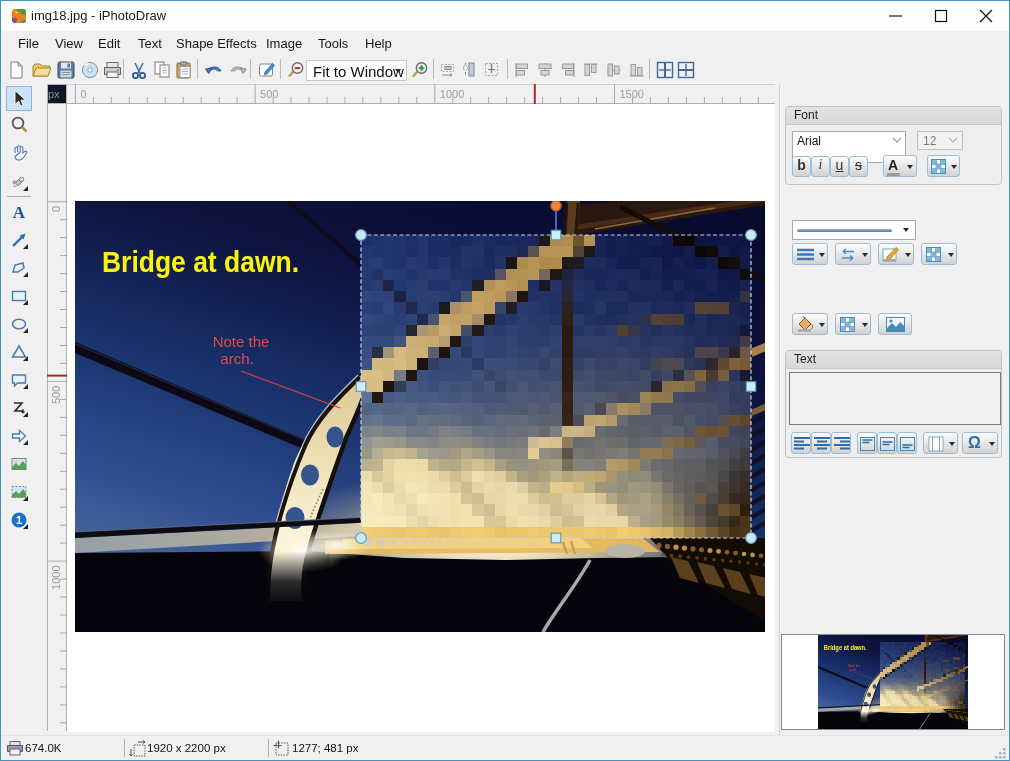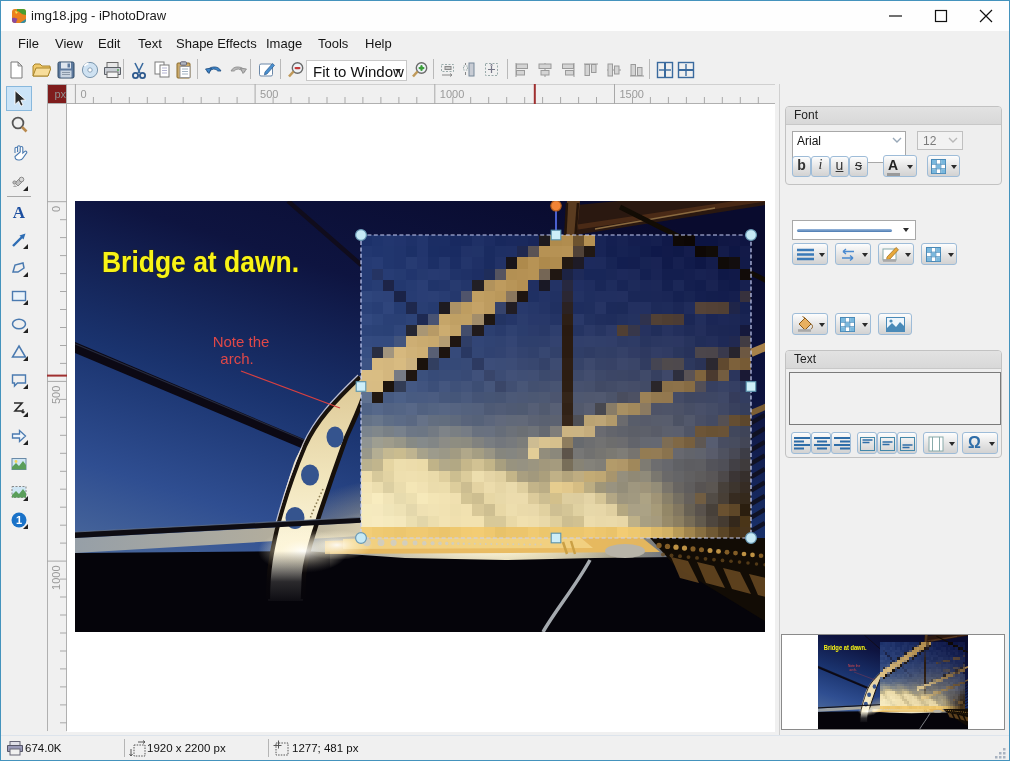--- a/index.html
+++ b/index.html
@@ -6,21 +6,21 @@
 .abs{position:absolute}
 #title{left:0;top:0;width:1008px;height:36px;background:#fefefe}
 #title .t{position:absolute;left:30px;top:7px;font-size:13px;color:#1b1b1b}
 #menubar{left:0;top:30px;width:1008px;height:26px;background:#f0f0f0}
 #menubar span{position:absolute;top:5px;font-size:13px;color:#151515}
 #toolbar{left:0;top:56px;width:1008px;height:26px;background:#f0f0f0}
 .ti{position:absolute;top:4px}
 .tsep{position:absolute;top:2px;width:1px;height:20px;background:#b9b9b9}
 #leftbar{left:0;top:82px;width:45px;height:652px;background:#f0f0f0}
 .li{position:absolute;left:9px}
-#cornerpx{left:46px;top:83px;width:20px;height:20px;border:1px solid #b0b0b0;color:#909090;font-size:11px;text-align:right;line-height:19px;background:#7f1d1d}
+#cornerpx{left:46px;top:83px;width:20px;height:20px;border:1px solid #b0b0b0;color:#909090;font-size:11px;text-align:left;line-height:19px;background:#0f172a}
 #canvas{left:66px;top:103px;width:708px;height:628px;background:#fff}
 #props{left:778px;top:83px;width:228px;height:651px;background:#f0f0f0;border-left:1px solid #d0d0d0}
 #phead{position:absolute;left:0;top:1px;width:227px;height:18px;background:linear-gradient(#d9e6f9,#bcd1ee);border:1px solid #98b0d2;font-size:12px;color:#111;padding:1px 0 0 11px}
 #phead .x{position:absolute;right:10px;top:1px;font-size:12px;color:#333}
 .grp{position:absolute;left:5px;width:217px;border:1px solid #c2c2c2;border-radius:4px;background:#eeeeee}
 .gcap{height:18px;background:linear-gradient(#e2e2e2,#d8d8d8);border-bottom:1px solid #c8c8c8;border-radius:3px 3px 0 0;font-size:12px;color:#222;padding:1px 0 0 8px}
 .pbtn{position:absolute;border:1px solid #9ebcd8;border-radius:3px;background:linear-gradient(#fdfdfd,#e2e2e2 60%,#d2d2d2)}
 .parr{position:absolute;width:0;height:0;border-left:3.5px solid transparent;border-right:3.5px solid transparent;border-top:4px solid #2a2a2a}
 #status{left:0;top:734px;width:1008px;height:25px;background:#f0f0f0;border-top:1px solid #dde4ec;font-size:11.5px;color:#111}
 .ssep{position:absolute;top:3px;width:1px;height:18px;background:#b5b5b5}

